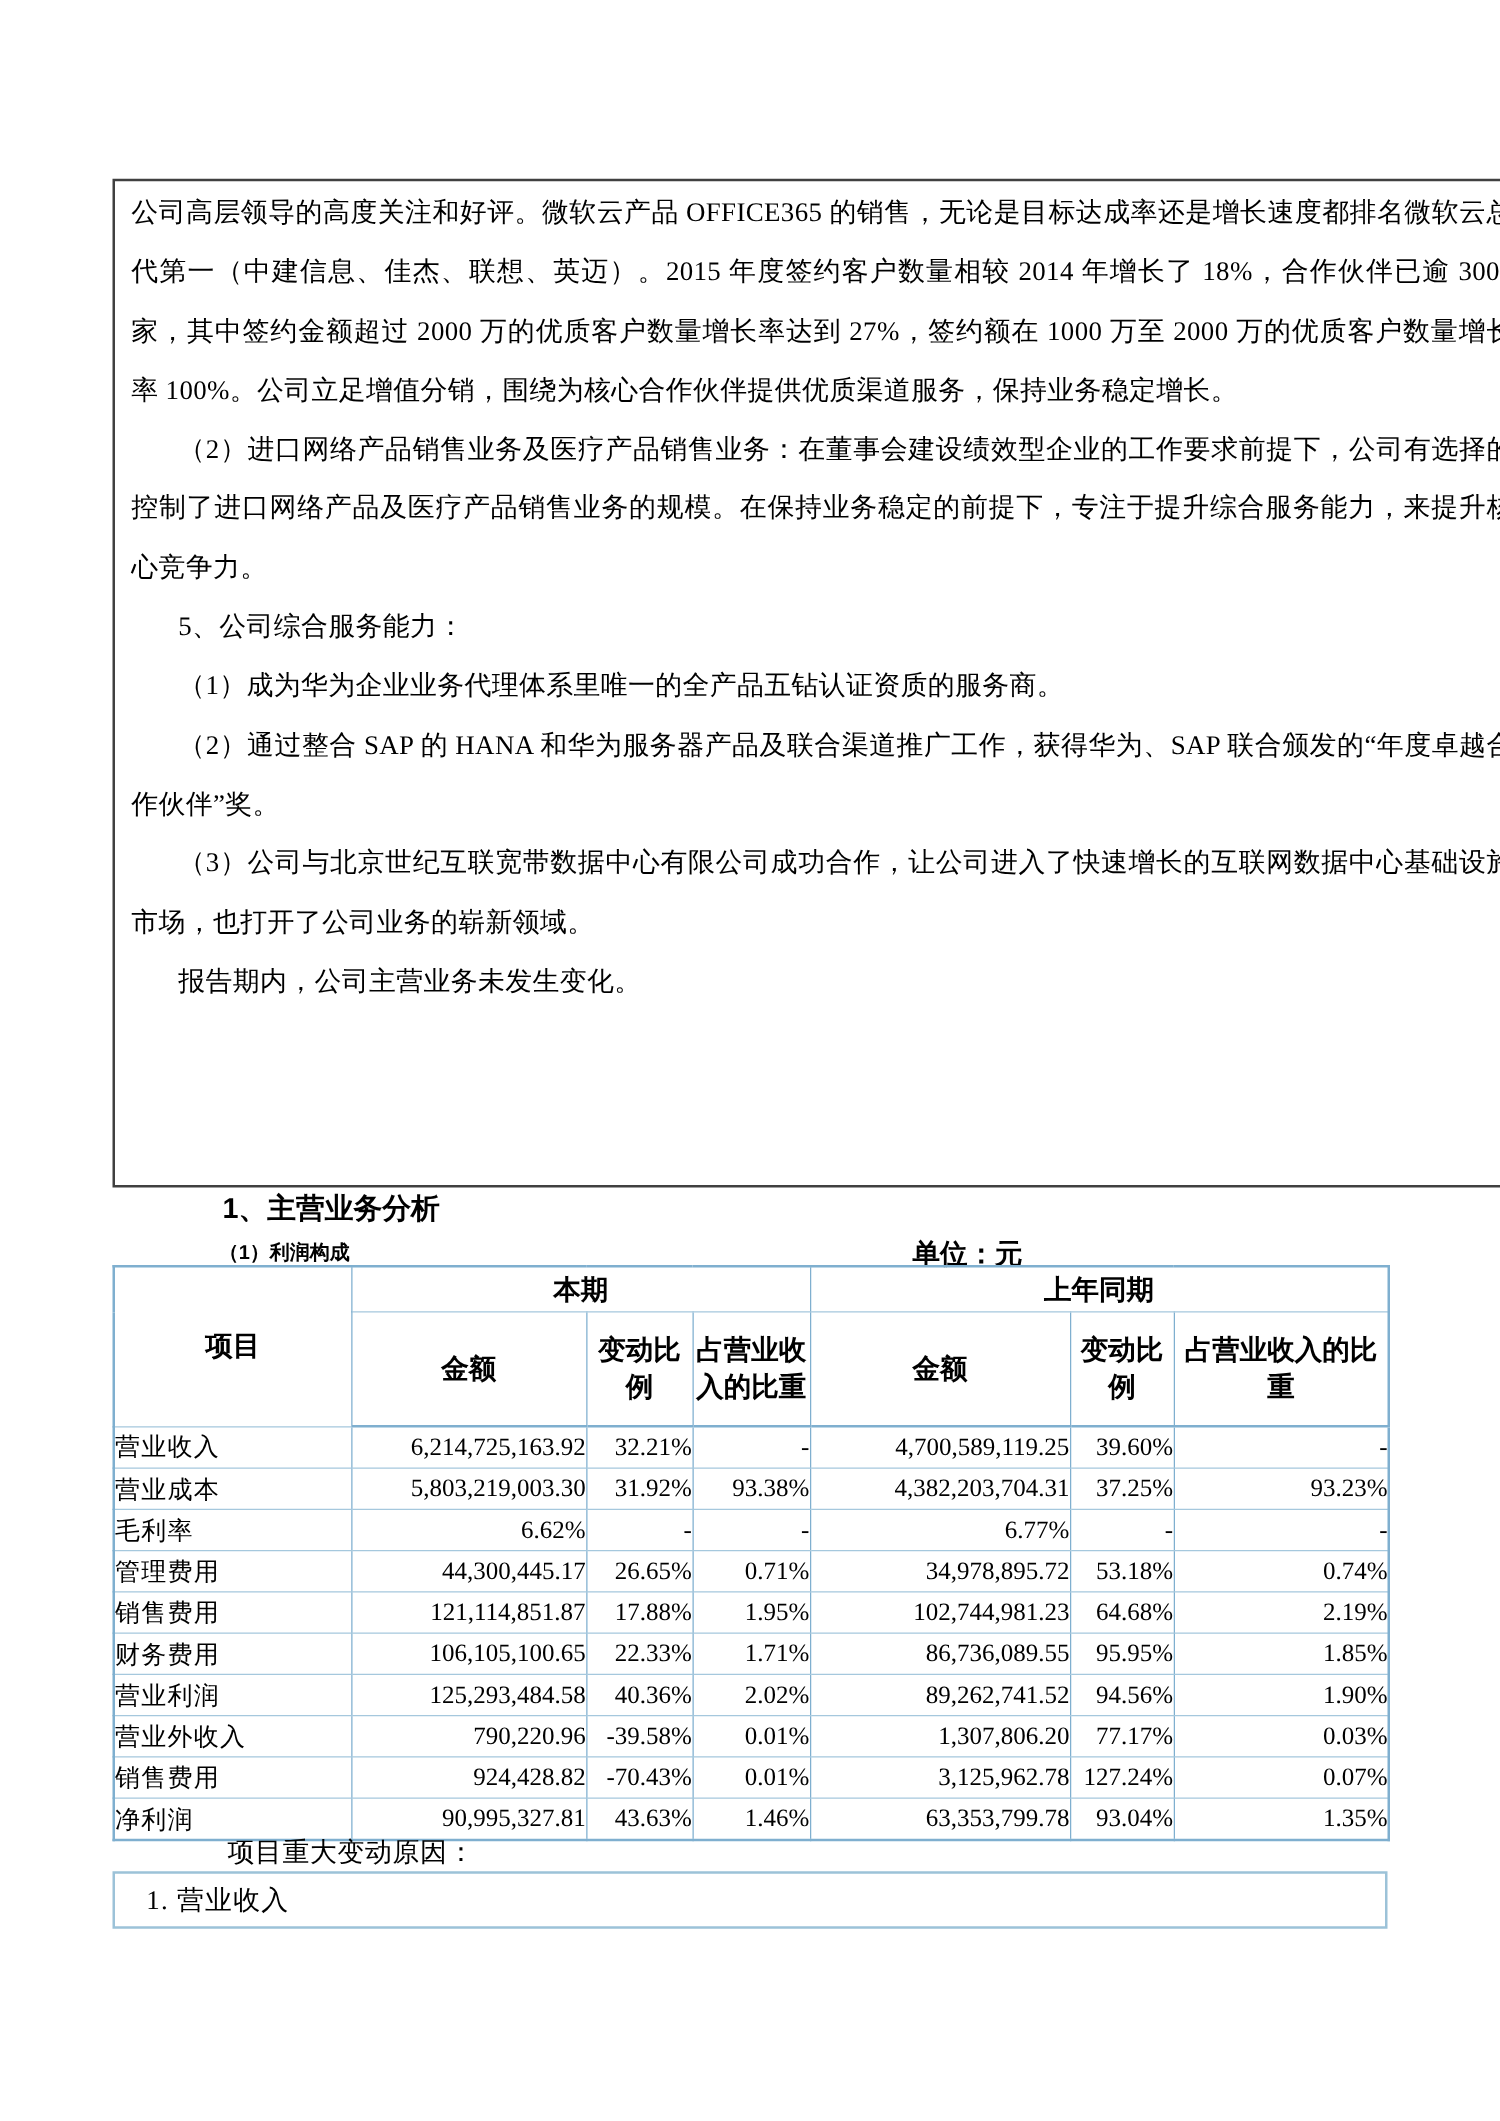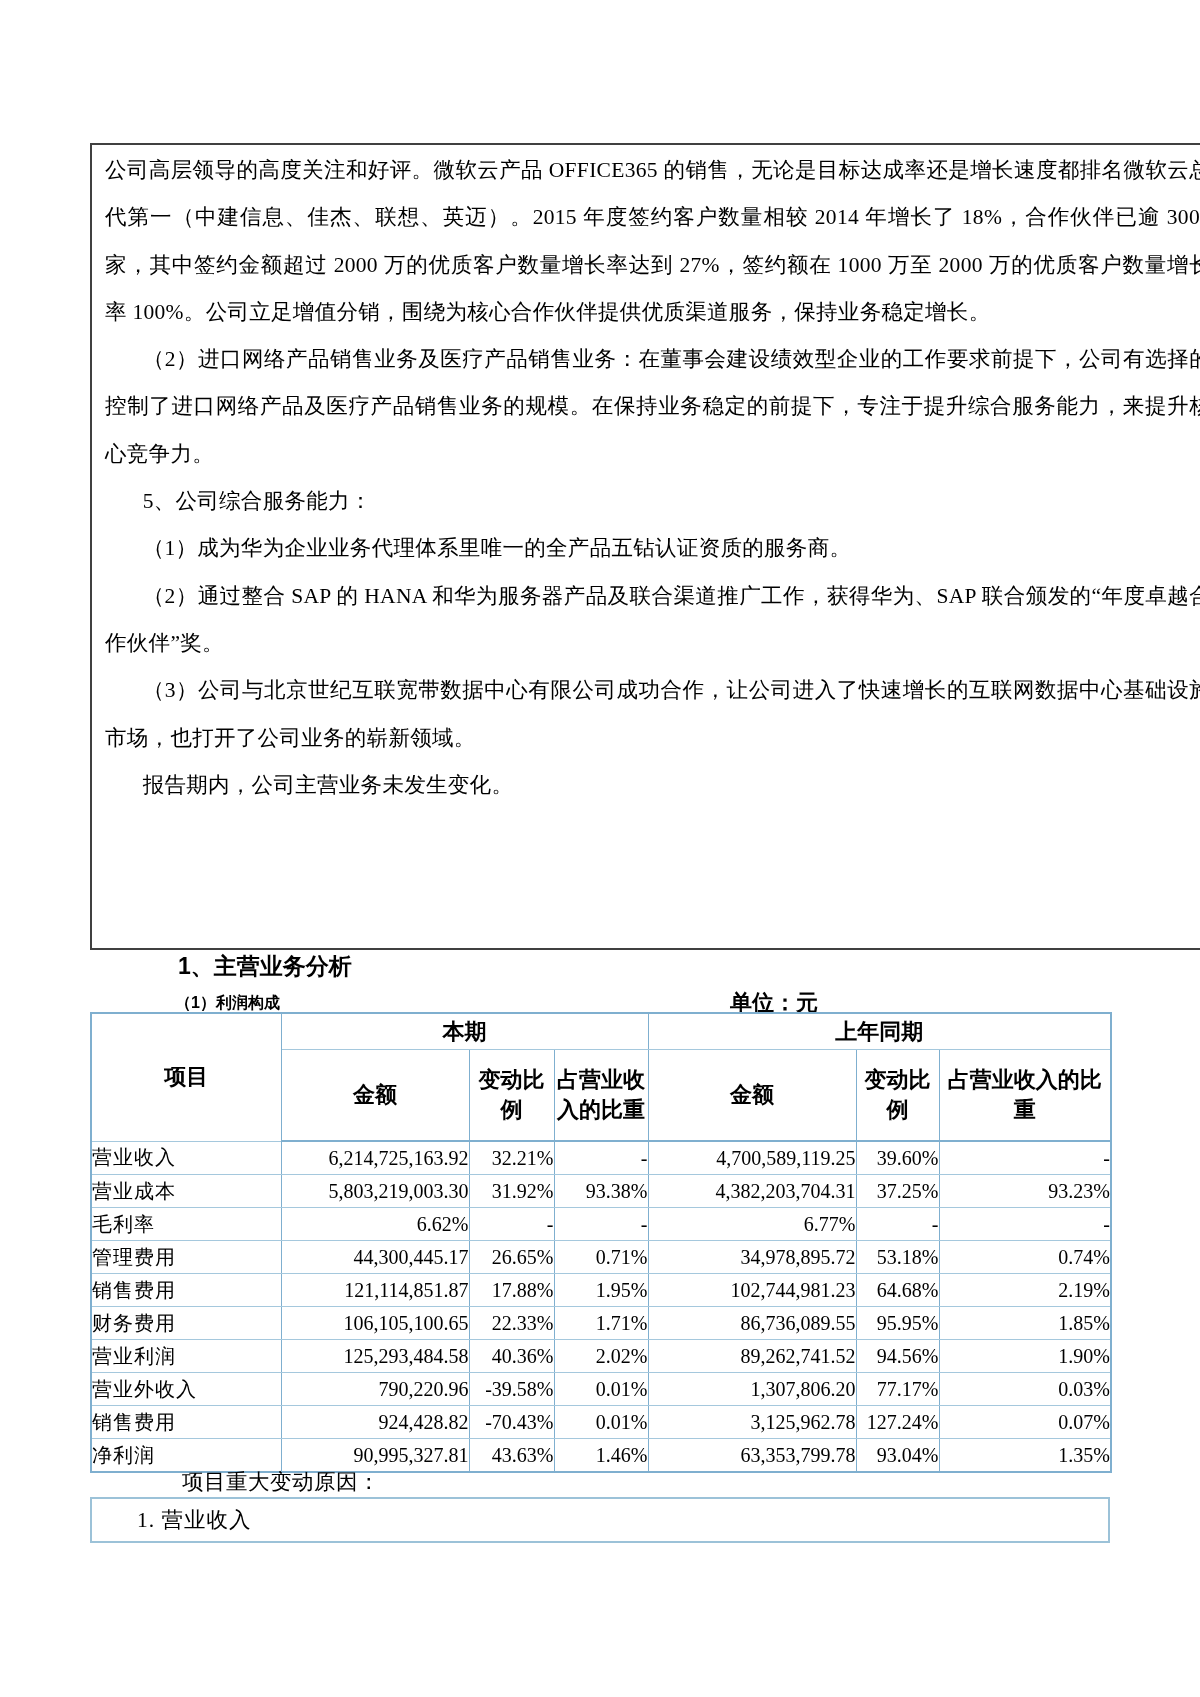--- a/index.html
+++ b/index.html
@@ -64,21 +64,21 @@
   
   .note-label{
     position:absolute;left:182px;top:1468px;font-size:21.5px;line-height:28px;
     letter-spacing:0.5px;
   }
   .bottom-box{
     position:absolute;left:90px;top:1497px;width:1020px;height:46px;
     box-sizing:border-box;border:2px solid #9cc2d8;background:#fff;
   }
   .bottom-box .txt{
-    margin:0;padding-left:45px;font-size:21.5px;line-height:42px;letter-spacing:1px;
+    margin:0;padding-left:25px;font-size:21.5px;line-height:42px;letter-spacing:1px;
   }
 
   .page-number{
     position:absolute;left:0;top:1550px;width:100%;text-align:center;
     font-size:18px;line-height:22px;
   }
 </style>
 </head>
 <body>
 

